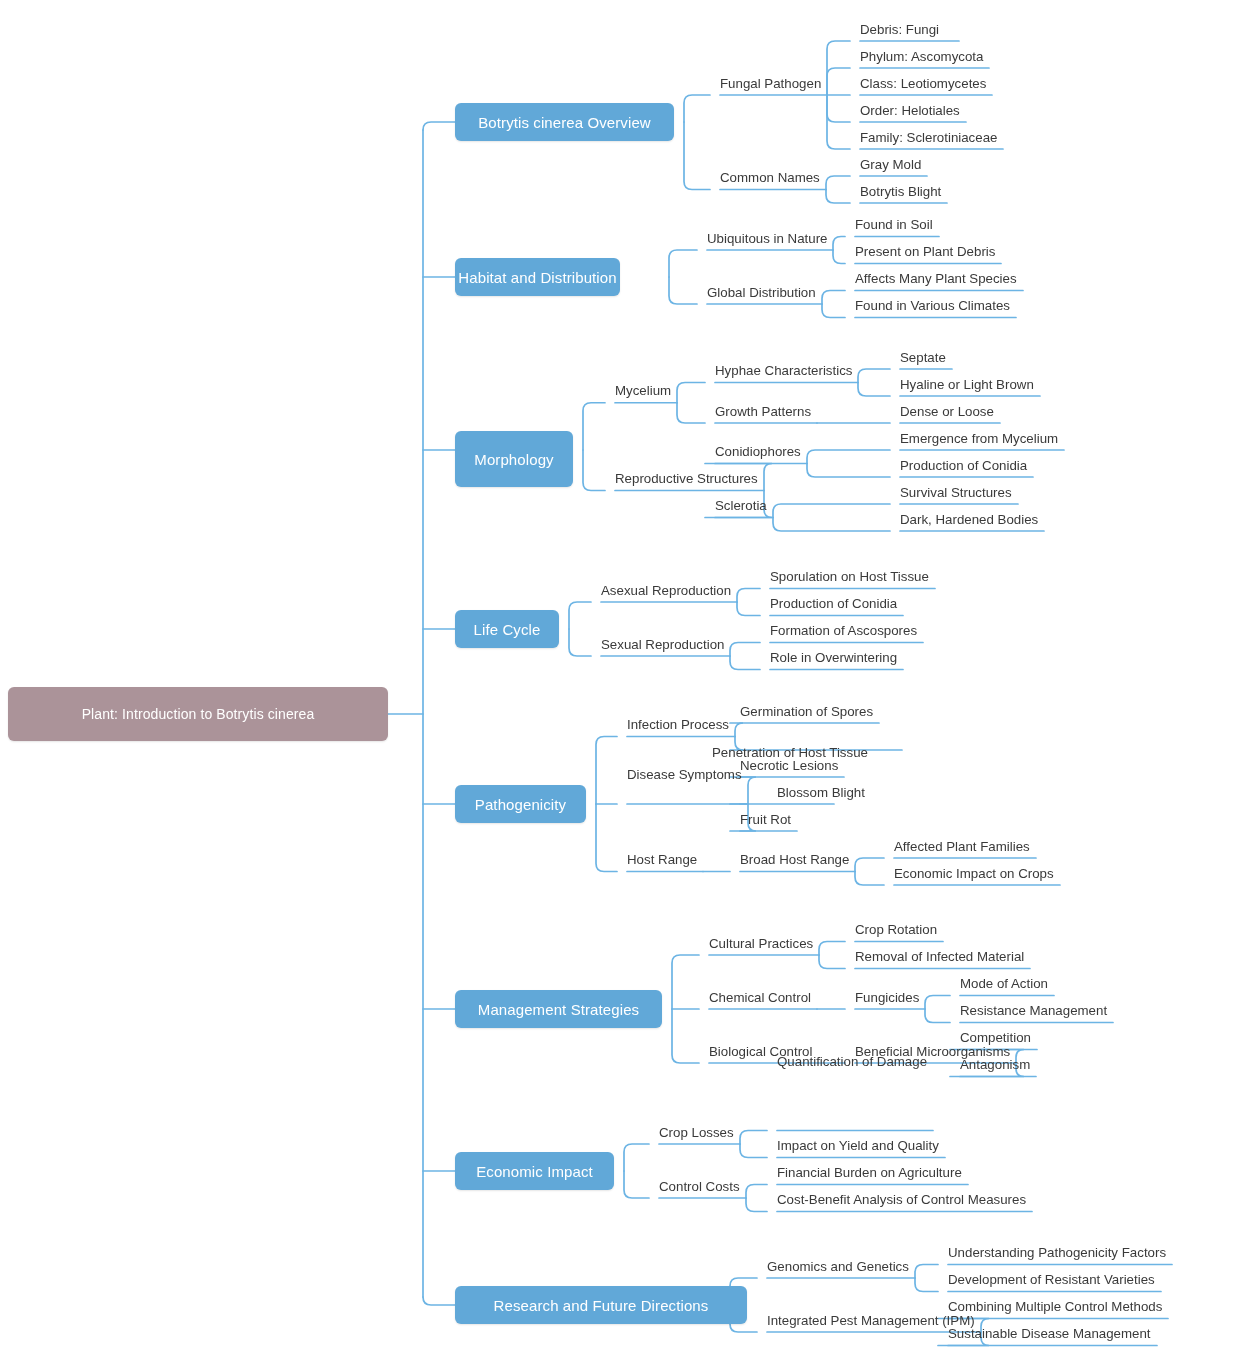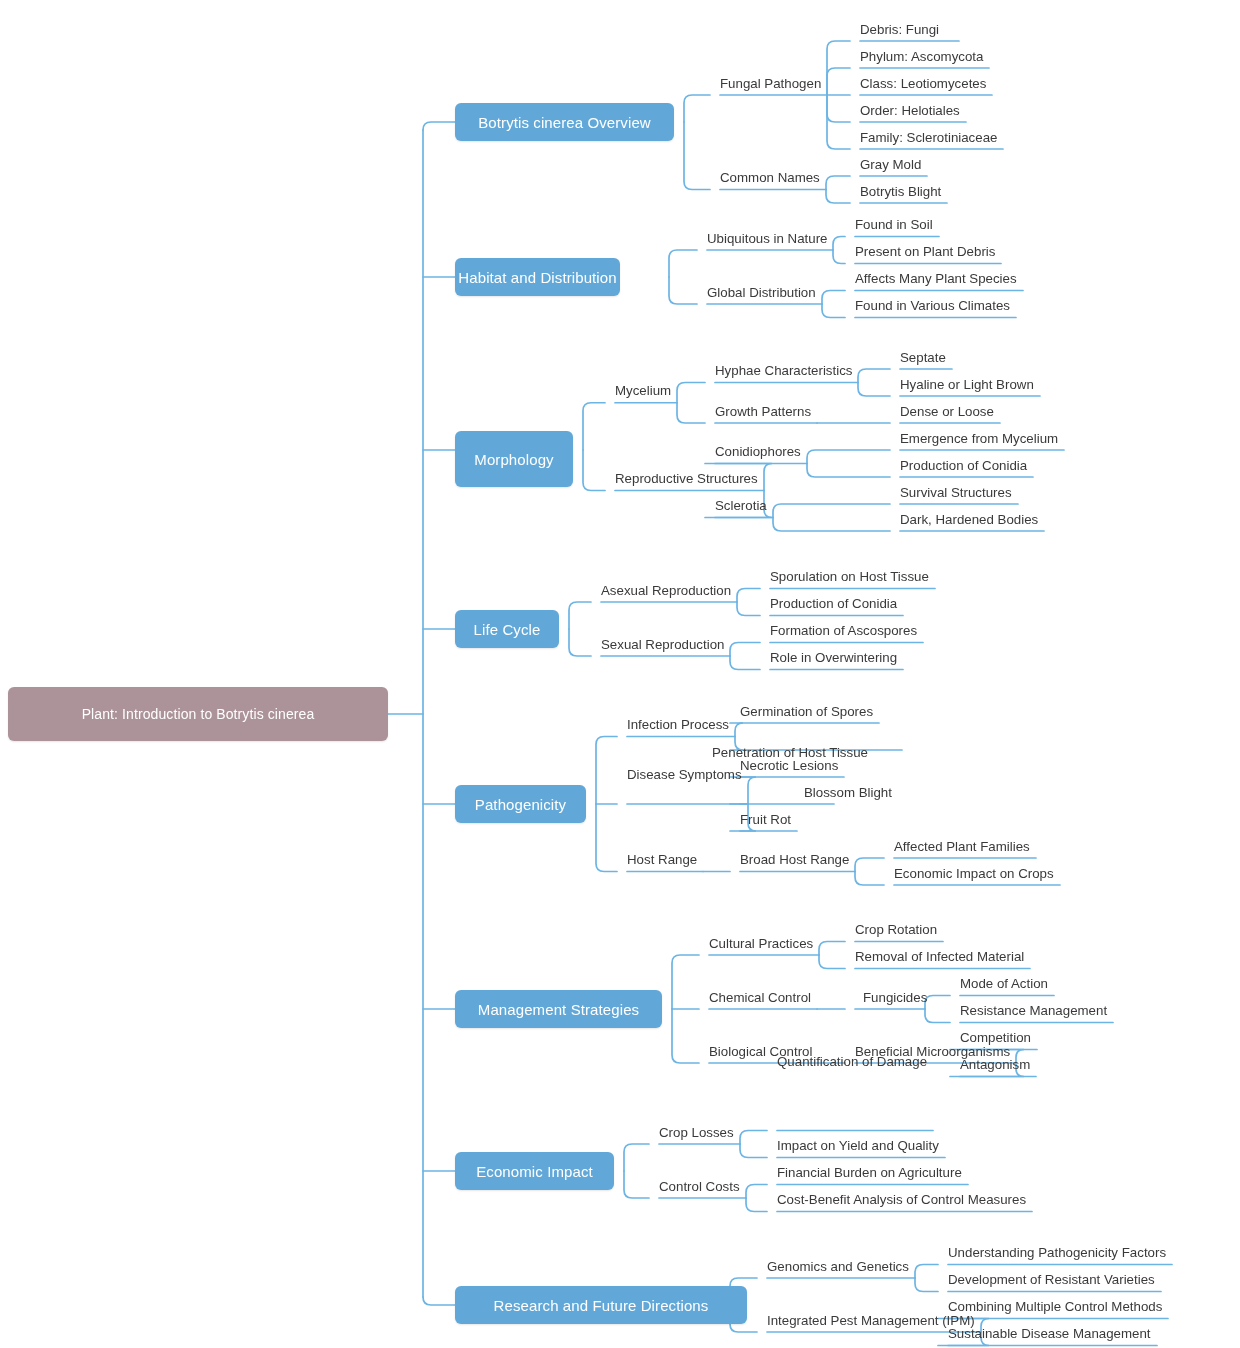--- a/index.html
+++ b/index.html
@@ -253,32 +253,32 @@
       <div class="node-text lvl3" style="left: 770px; top: 597.2px;">Production of Conidia</div>
       <div class="node-text lvl2" style="left: 601px; top: 637.7px;">Sexual Reproduction</div>
       <div class="node-text lvl3" style="left: 770px; top: 624.2px;">Formation of Ascospores</div>
       <div class="node-text lvl3" style="left: 770px; top: 651.2px;">Role in Overwintering</div>
       <div class="node-box node-branch" style="left: 455px; top: 785px; width: 131px; height: 38px;">Pathogenicity</div>
       <div class="node-text lvl2" style="left: 627px; top: 718.2px;">Infection Process</div>
       <div class="node-text lvl3" style="left: 740px; top: 704.7px;">Germination of Spores</div>
       <div class="node-text lvl3" style="left: 712px; top: 731.7px; margin-top: 14px;">Penetration of Host Tissue</div>
       <div class="node-text lvl2" style="left: 627px; top: 768px;">Disease Symptoms</div>
       <div class="node-text lvl3" style="left: 740px; top: 758.7px;">Necrotic Lesions</div>
-      <div class="node-text lvl3" style="left: 780px; top: 785.7px; padding-left: 24px;">Blossom Blight</div>
+      <div class="node-text lvl3" style="left: 753px; top: 785.7px; padding-left: 24px;">Blossom Blight</div>
       <div class="node-text lvl3" style="left: 740px; top: 812.7px;">Fruit Rot</div>
       <div class="node-text lvl2" style="left: 627px; top: 853.2px;">Host Range</div>
       <div class="node-text lvl3" style="left: 740px; top: 853.2px;">Broad Host Range</div>
       <div class="node-text lvl4" style="left: 894px; top: 839.7px;">Affected Plant Families</div>
       <div class="node-text lvl4" style="left: 894px; top: 866.7px;">Economic Impact on Crops</div>
       <div class="node-box node-branch" style="left: 455px; top: 990px; width: 207px; height: 38px;">Management Strategies</div>
       <div class="node-text lvl2" style="left: 709px; top: 936.7px;">Cultural Practices</div>
       <div class="node-text lvl3" style="left: 855px; top: 923.2px;">Crop Rotation</div>
       <div class="node-text lvl3" style="left: 855px; top: 950.2px;">Removal of Infected Material</div>
       <div class="node-text lvl2" style="left: 709px; top: 990.7px;">Chemical Control</div>
-      <div class="node-text lvl3" style="left: 855px; top: 990.7px; margin-left: 8px;">Fungicides</div>
+      <div class="node-text lvl3" style="left: 855px; top: 990.7px;">Fungicides</div>
       <div class="node-text lvl4" style="left: 960px; top: 977.2px;">Mode of Action</div>
       <div class="node-text lvl4" style="left: 960px; top: 1004.2px;">Resistance Management</div>
       <div class="node-text lvl2" style="left: 709px; top: 1044.7px;">Biological Control</div>
       <div class="node-text lvl3" style="left: 855px; top: 1044.7px;">Beneficial Microorganisms</div>
       <div class="node-text lvl4" style="left: 960px; top: 1031.2px;">Competition</div>
       <div class="node-text lvl4" style="left: 960px; top: 1058.2px;">Antagonism</div>
       <div class="node-box node-branch" style="left: 455px; top: 1152px; width: 159px; height: 38px;">Economic Impact</div>
       <div class="node-text lvl2" style="left: 659px; top: 1125.7px;">Crop Losses</div>
       <div class="node-text lvl3" style="left: 777px; top: 1055px;">Quantification of Damage</div>
       <div class="node-text lvl3" style="left: 777px; top: 1139.2px;">Impact on Yield and Quality</div>

